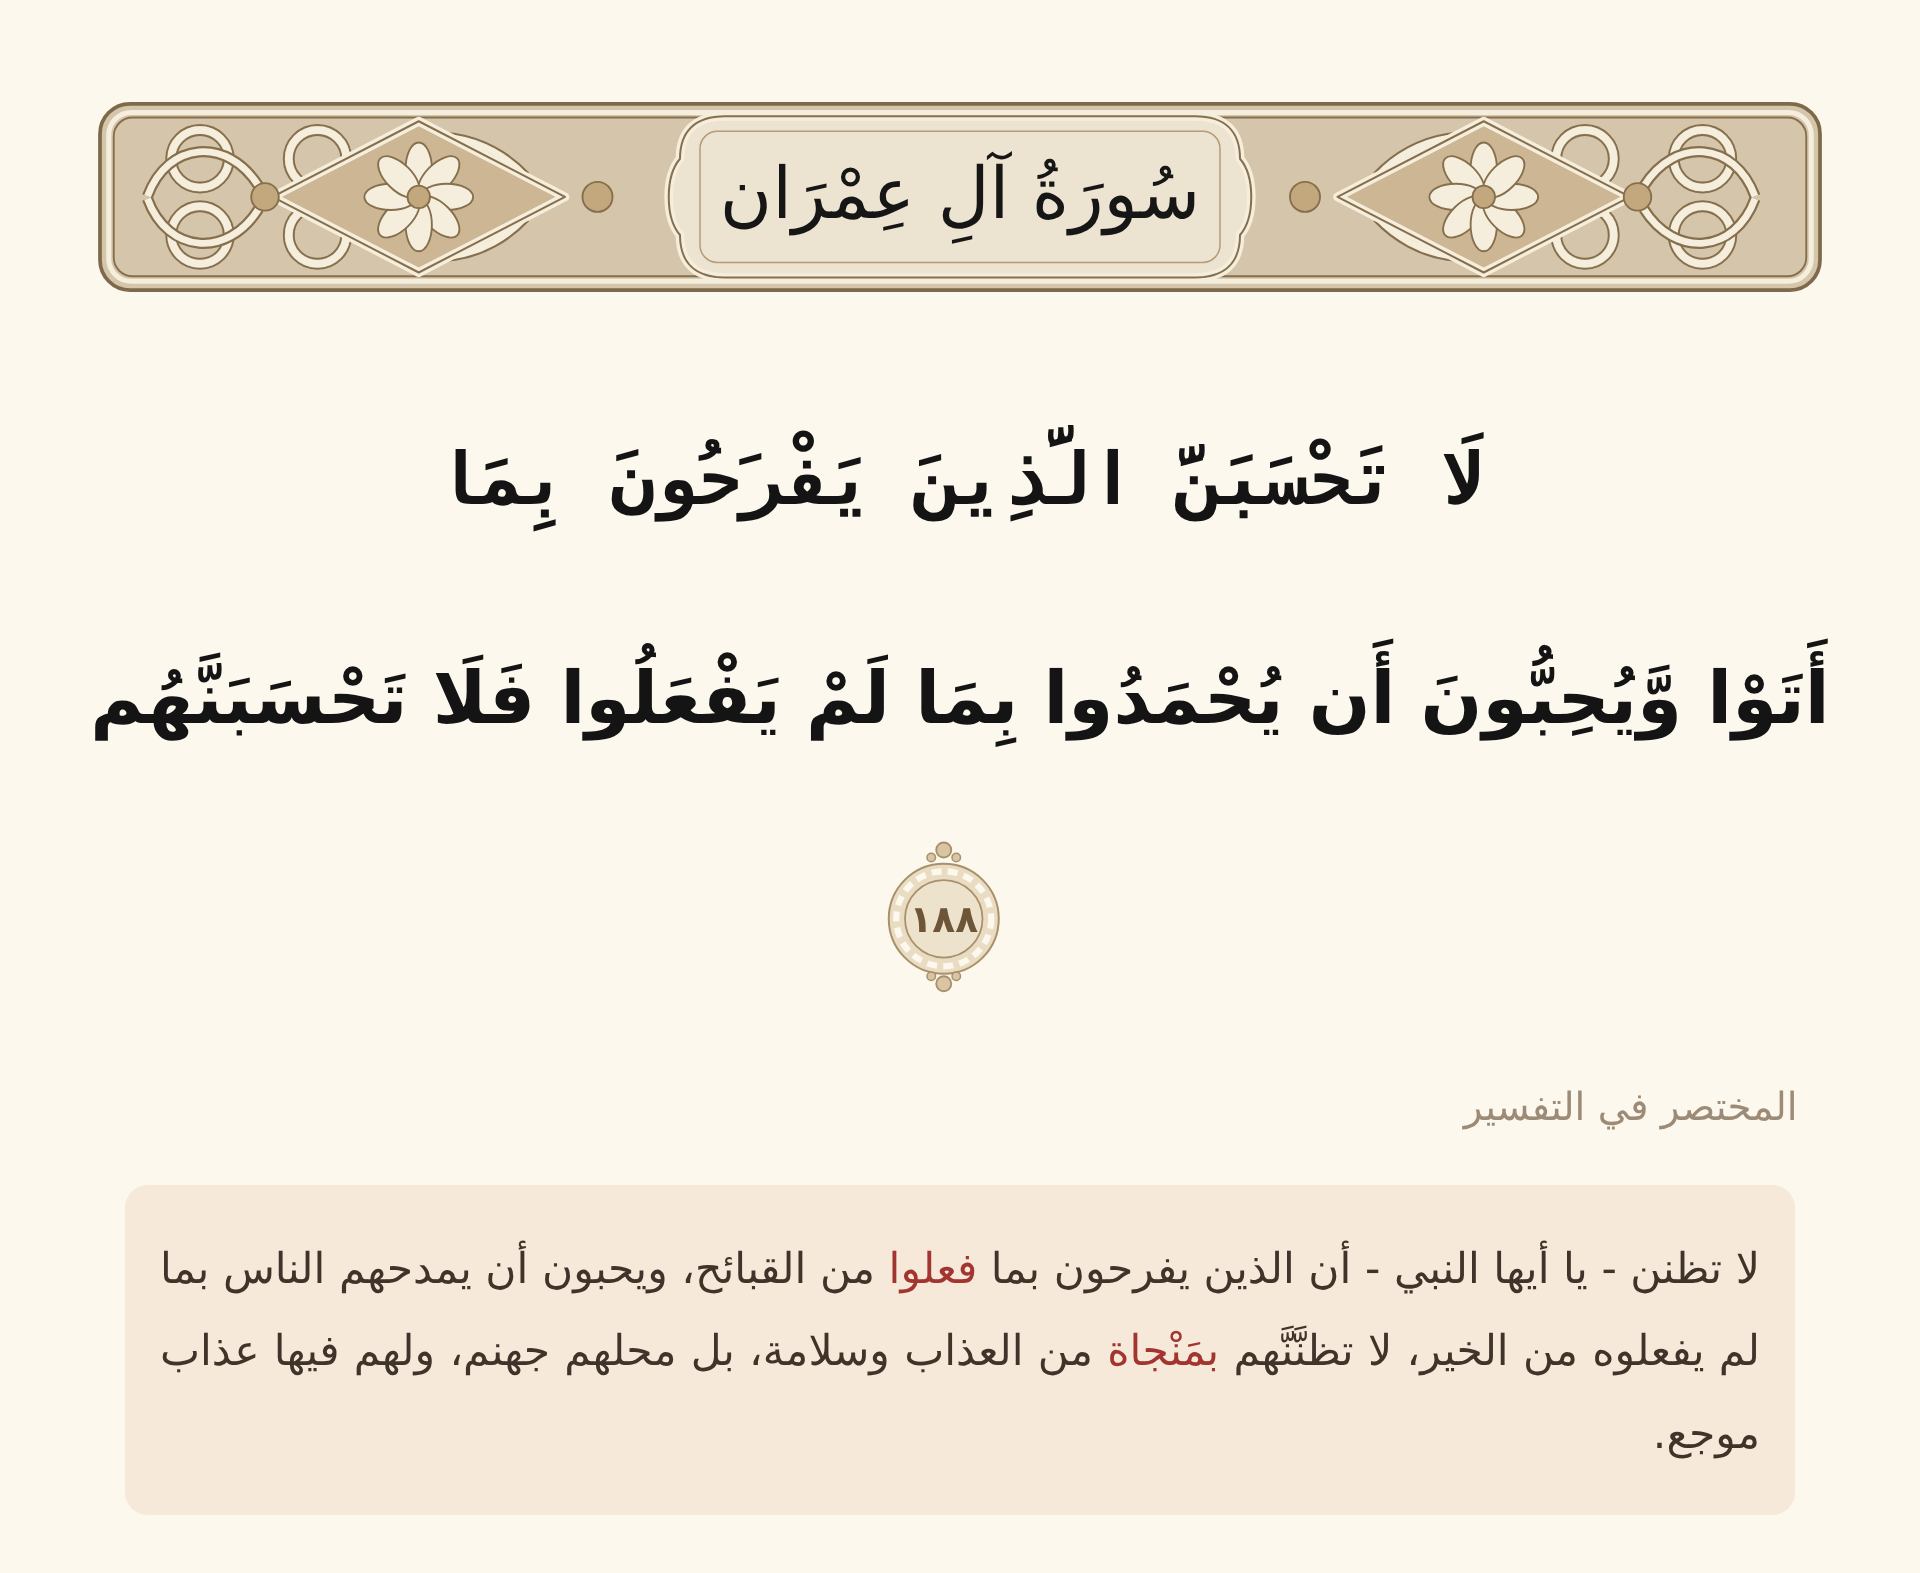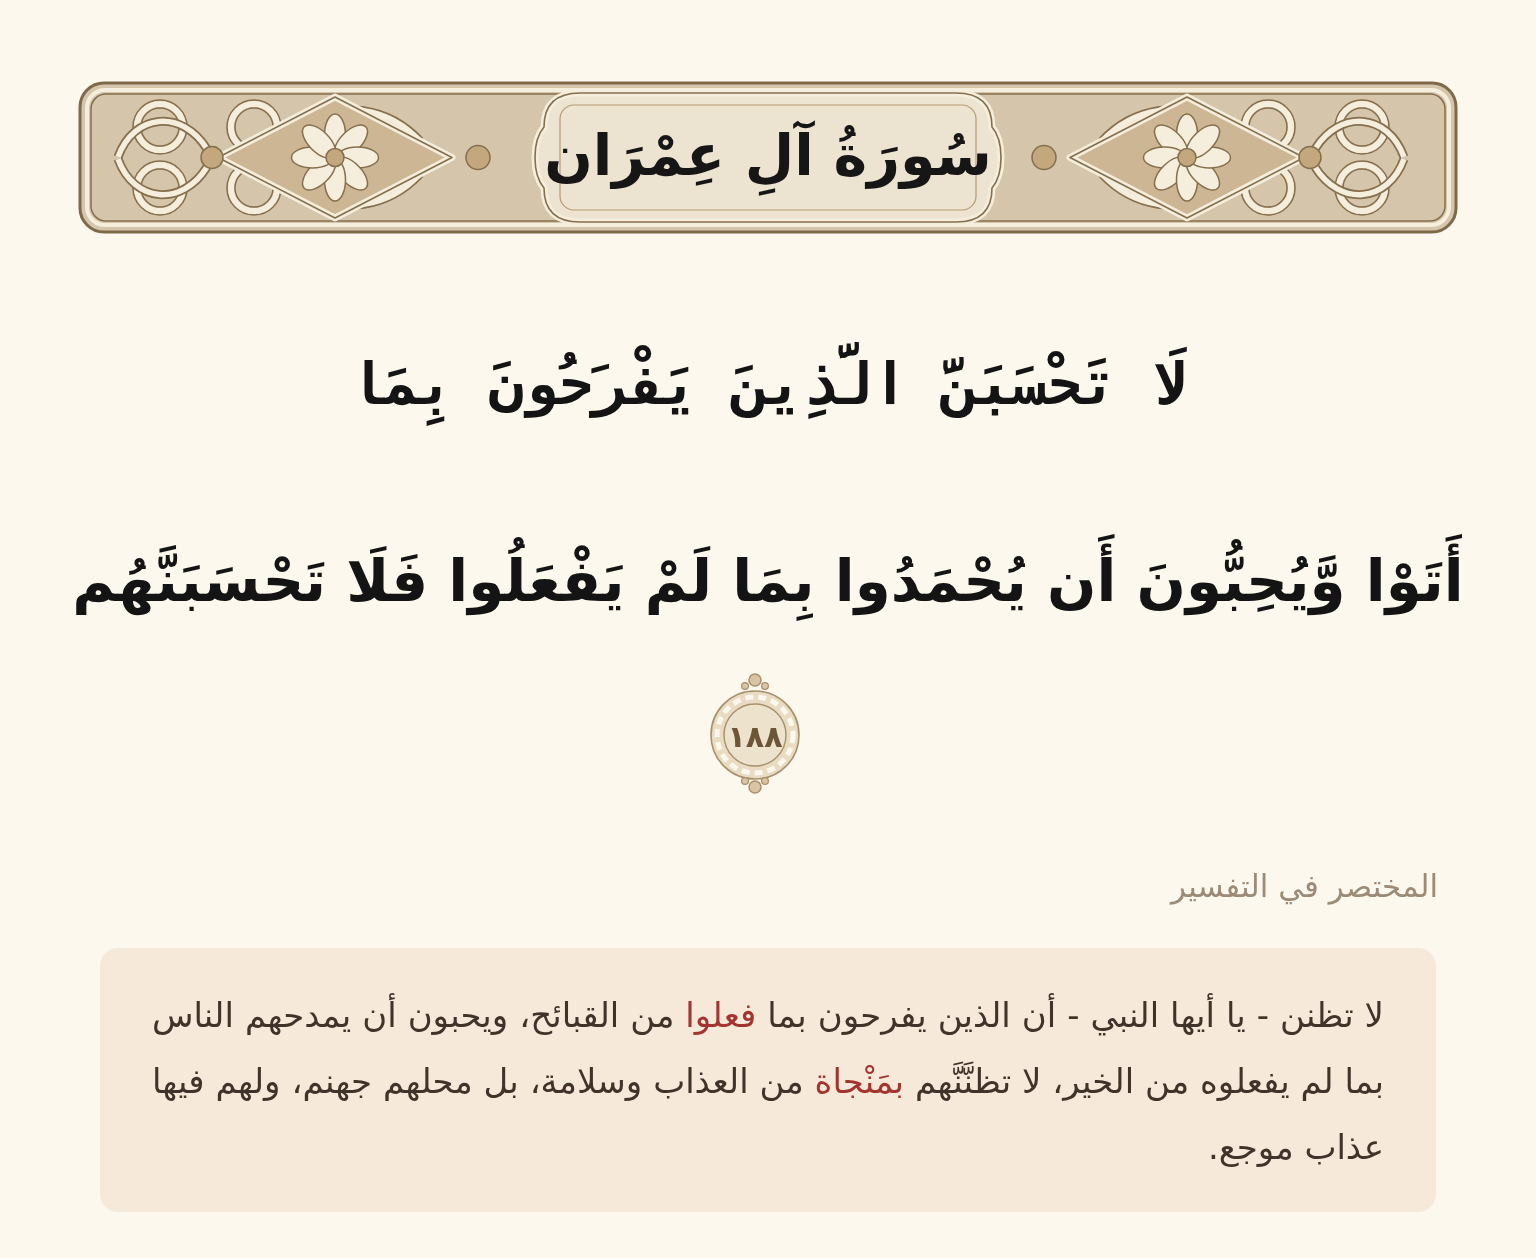--- a/index.html
+++ b/index.html
@@ -16,42 +16,42 @@
     position: absolute;
     left: 76px; top: 79px;
     width: 1384px; height: 157px;
   }
   .banner svg { display: block; width: 100%; height: 100%; }
   .banner-title {
     position: absolute;
     left: 50%; top: 50%;
     transform: translate(-50%, -54%);
     font-size: 57px;
-    font-weight: bold;
+    font-weight: normal;
     color: #161616;
     white-space: nowrap;
     letter-spacing: 0;
   }
 
   
   .verse-line {
     position: absolute;
     left: 0; width: 100%;
     height: 170px;
     display: flex;
     align-items: center;
     justify-content: center;
     direction: rtl;
     font-size: 58px;
     font-weight: bold;
     color: #141414;
     white-space: nowrap;
   }
   .verse-line-1 { top: 300px; font-family: Liberation Mono, monospace; }
-  .verse-line-2 { top: 496px; }
+  .verse-line-2 { top: 473px; }
   .verse-line-3 { top: 648px; }
   .verse-medallion {
     width: 102px; height: 126px;
     margin-right: 26px;  
     flex: 0 0 auto;
   }
 
   
   .tafsir-label {
     position: absolute;
@@ -62,21 +62,21 @@
     direction: rtl;
   }
 
   
   .tafsir-box {
     position: absolute;
     left: 100px; top: 948px;
     width: 1336px; height: 264px;
     background: #f6e9da;
     border-radius: 18px;
-    padding: 34px 52px;
+    padding: 34px 28px;
     direction: rtl;
     text-align: justify;
     font-size: 34px;
     line-height: 66px;
     color: #40332a;
   }
   .tafsir-box .hl { color: #a23530; }
 </style>
 </head>
 <body>

